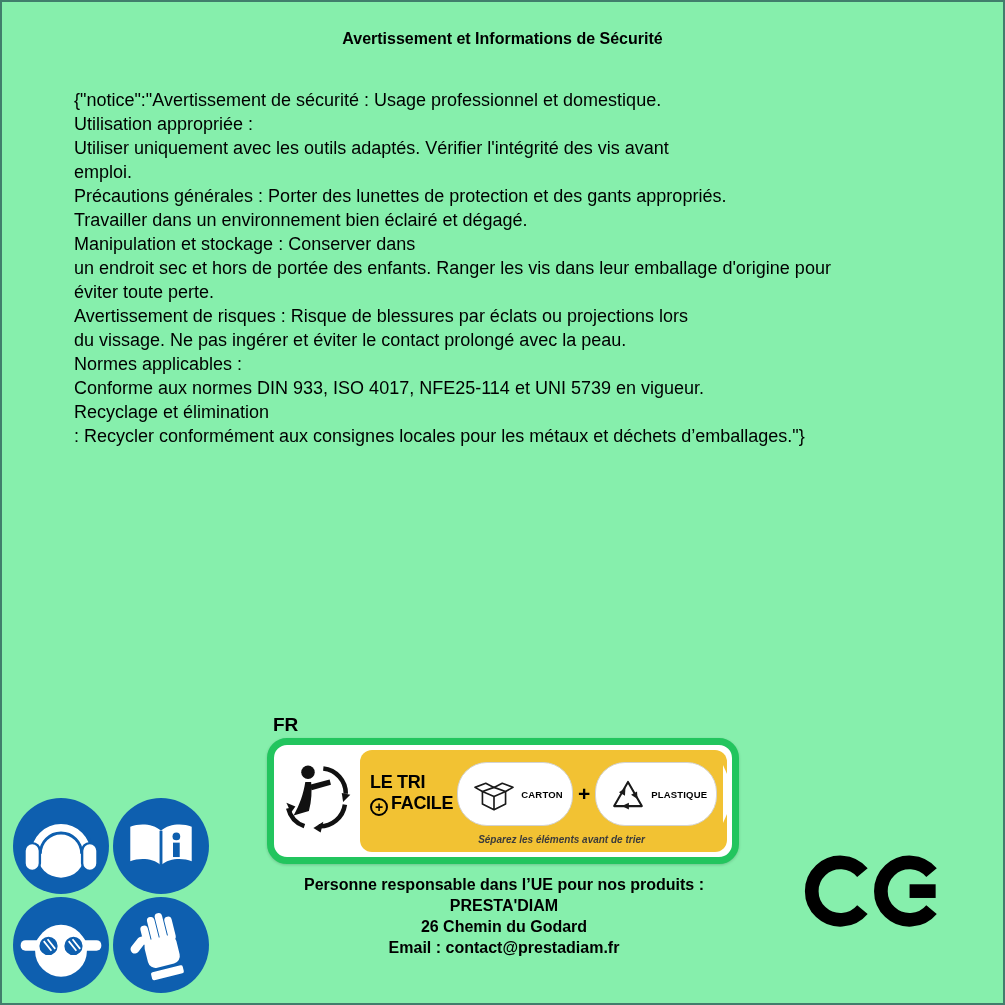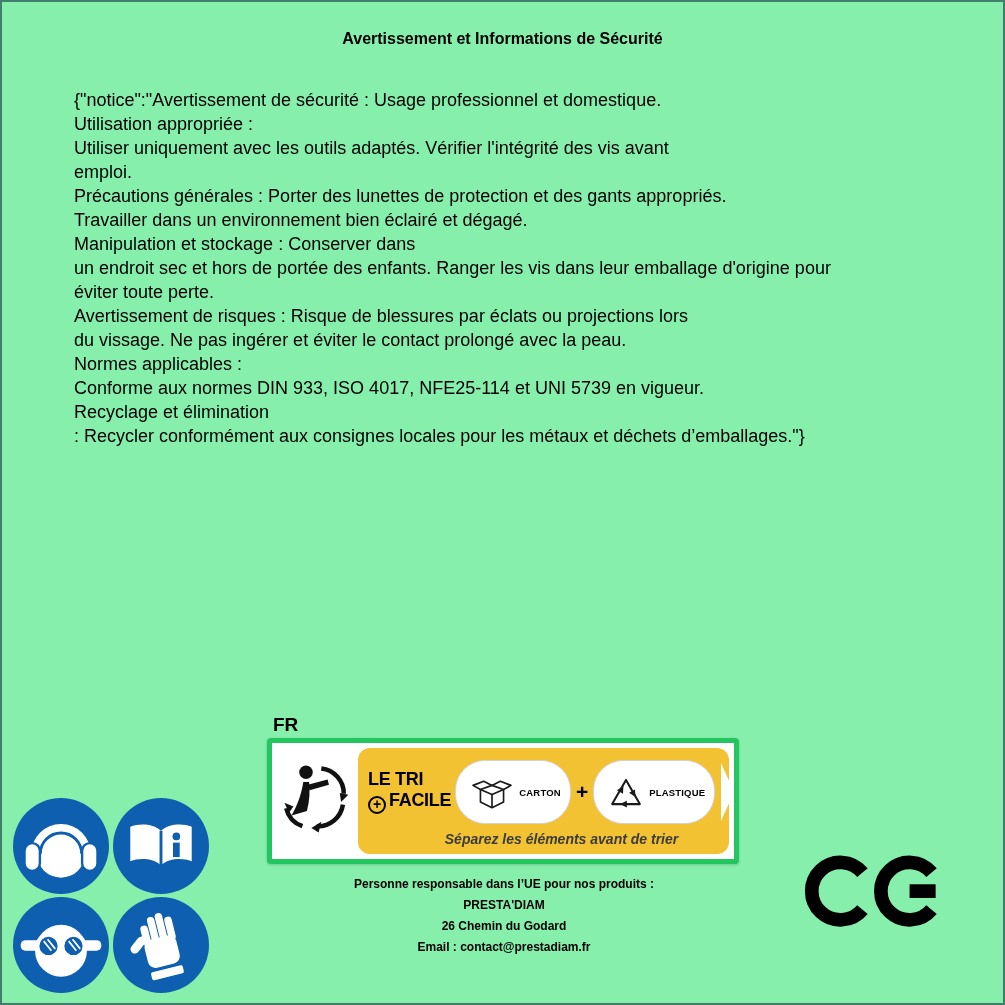--- a/index.html
+++ b/index.html
@@ -18,45 +18,45 @@
   
   .safety-icons { position:absolute; left:11px; top:796px;
                   display:grid; grid-template-columns:96px 96px; grid-auto-rows:96px; gap:3px 4px; }
   .m-icon { width:96px; height:96px; border-radius:50%; background:#0E5FAF;
             display:flex; align-items:center; justify-content:center; overflow:hidden; }
   .m-icon svg { width:96px; height:96px; display:block; }
 
   
   .infotri { position:absolute; left:265px; top:712px; width:472px; }
   .fr { font-size:19px; font-weight:bold; margin:0 0 2px 6px; }
-  .box { display:flex; height:126px; background:#fff; border:5px solid #22c55e;
-         border-radius:4px; box-shadow:0 1px 3px rgba(0,0,0,.18); }
+  .box { display:flex; height:126px; background:#fff; border:7px solid #22c55e;
+         border-radius:20px; box-shadow:0 1px 3px rgba(0,0,0,.18); }
   .triman-cell { width:86px; display:flex; align-items:center; justify-content:center; flex-shrink:0; }
   .yellow-cell { flex:1; margin:5px 5px 5px 0; background:#F2C233; border-radius:12px;
                  display:flex; flex-direction:column; overflow:hidden; }
   .row1 { flex:1; display:flex; align-items:center; gap:4px; padding:4px 6px 0 10px; }
   .row1 > * { flex-shrink:0; }
   .headline { font-weight:800; font-size:18px; line-height:21px; letter-spacing:-0.3px; white-space:nowrap; }
   .plus-circle { display:inline-flex; width:18px; height:18px; border:2.5px solid #000; border-radius:50%;
                  align-items:center; justify-content:center; font-size:14px; font-weight:800;
                  margin-right:3px; vertical-align:-3px; }
   .bubble { background:#fff; border:1px solid #d2d2d2; border-radius:30px; height:64px;
             display:flex; flex-direction:row; align-items:center; justify-content:center; padding:3px 9px; }
   .bubble-label { font-size:9.5px; font-weight:bold; letter-spacing:.2px; margin-top:1px; }
   .plus-sep { font-size:21px; font-weight:bold; padding:0 1px; }
   .notch { width:0; height:0; border-top:29px solid transparent; border-bottom:29px solid transparent;
            border-left:13px solid #fff; margin-left:2px; }
   .bac { font-size:11px; font-weight:800; line-height:11px; text-align:right;font-family:Liberation Mono, monospace; }
   .bin svg { display:block; }
-  .row2 { font-size:14px; font-style:italic; font-weight:bold; color:#3b3b3b;
+  .row2 { font-size:10px; font-style:italic; font-weight:bold; color:#3b3b3b;
           text-align:center; padding:0 10px 7px 46px; }
 
   
   .responsible { position:absolute; left:252px; top:872px; width:500px; text-align:center;
-                 font-size:12px; font-weight:bold; line-height:21px; }
+                 font-size:16px; font-weight:bold; line-height:21px; }
 
   
   .ce { position:absolute; left:798px; top:850px; }
   .ce svg { display:block; }
 </style>
 </head>
 <body>
 
 <div class="page">
 

